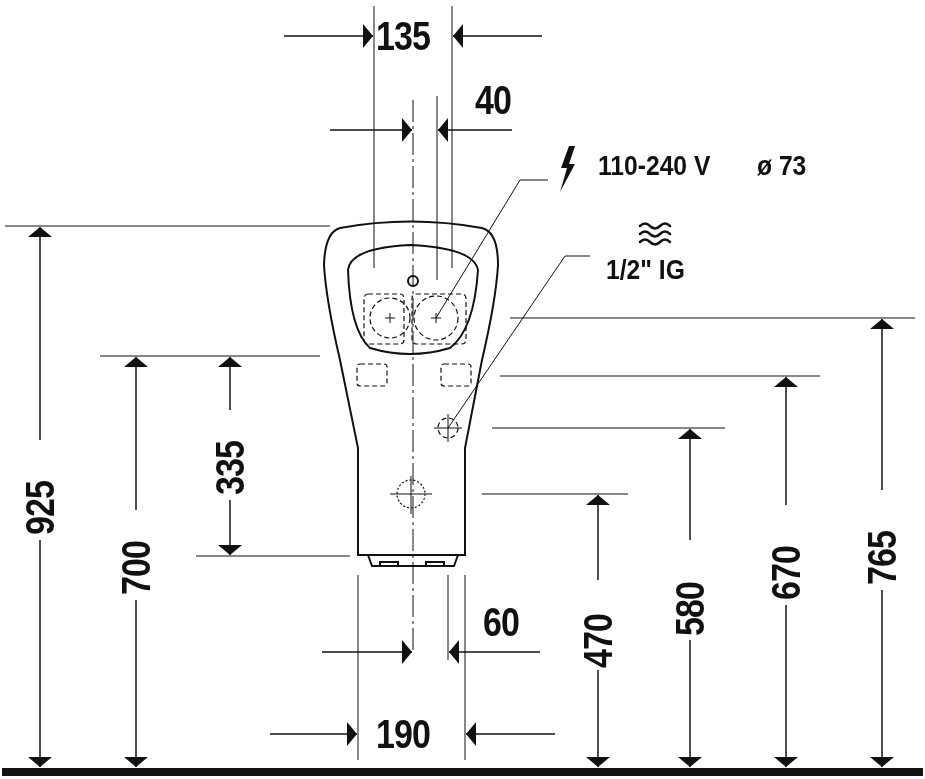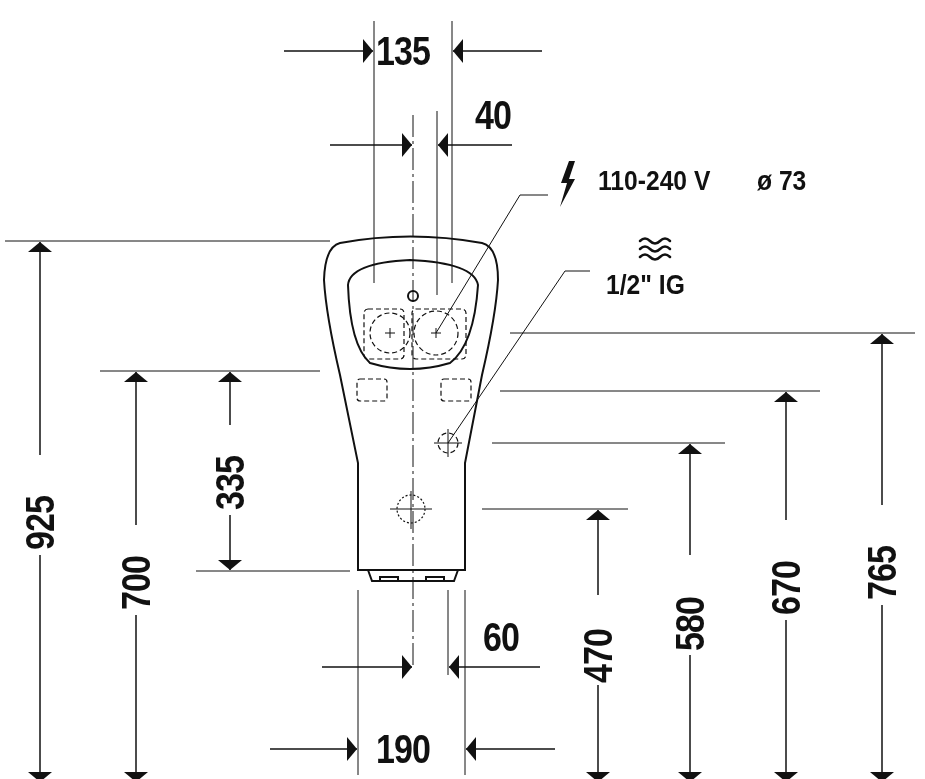--- a/index.html
+++ b/index.html
@@ -1,17 +1,17 @@
 <!DOCTYPE html>
 <html><head>
 <meta charset="utf-8">
 <style>
   html, body { margin: 0; padding: 0; background: #ffffff; }
   body { width: 925px; height: 779px; overflow: hidden; font-family: "Liberation Sans", sans-serif; }
-  #stage { position: relative; width: 925px; height: 752px; margin-top: 15px; }
+  #stage { position: relative; width: 925px; height: 752px; }
   svg { position: absolute; left: 0; top: 0; }
   .lbl { position: absolute; font-family: "Liberation Sans", sans-serif; font-weight: bold; color: #111; white-space: nowrap; line-height: 1; }
   .big { font-size: 40px; letter-spacing: -1px; transform: scaleX(0.85); transform-origin: left top; }
   .rot { transform: rotate(-90deg) scaleX(0.85); transform-origin: left top; }
   .note { font-size: 28px; transform: scaleX(0.88); transform-origin: left top; }
 </style>
 </head>
 <body>
 
 <div id="stage">

